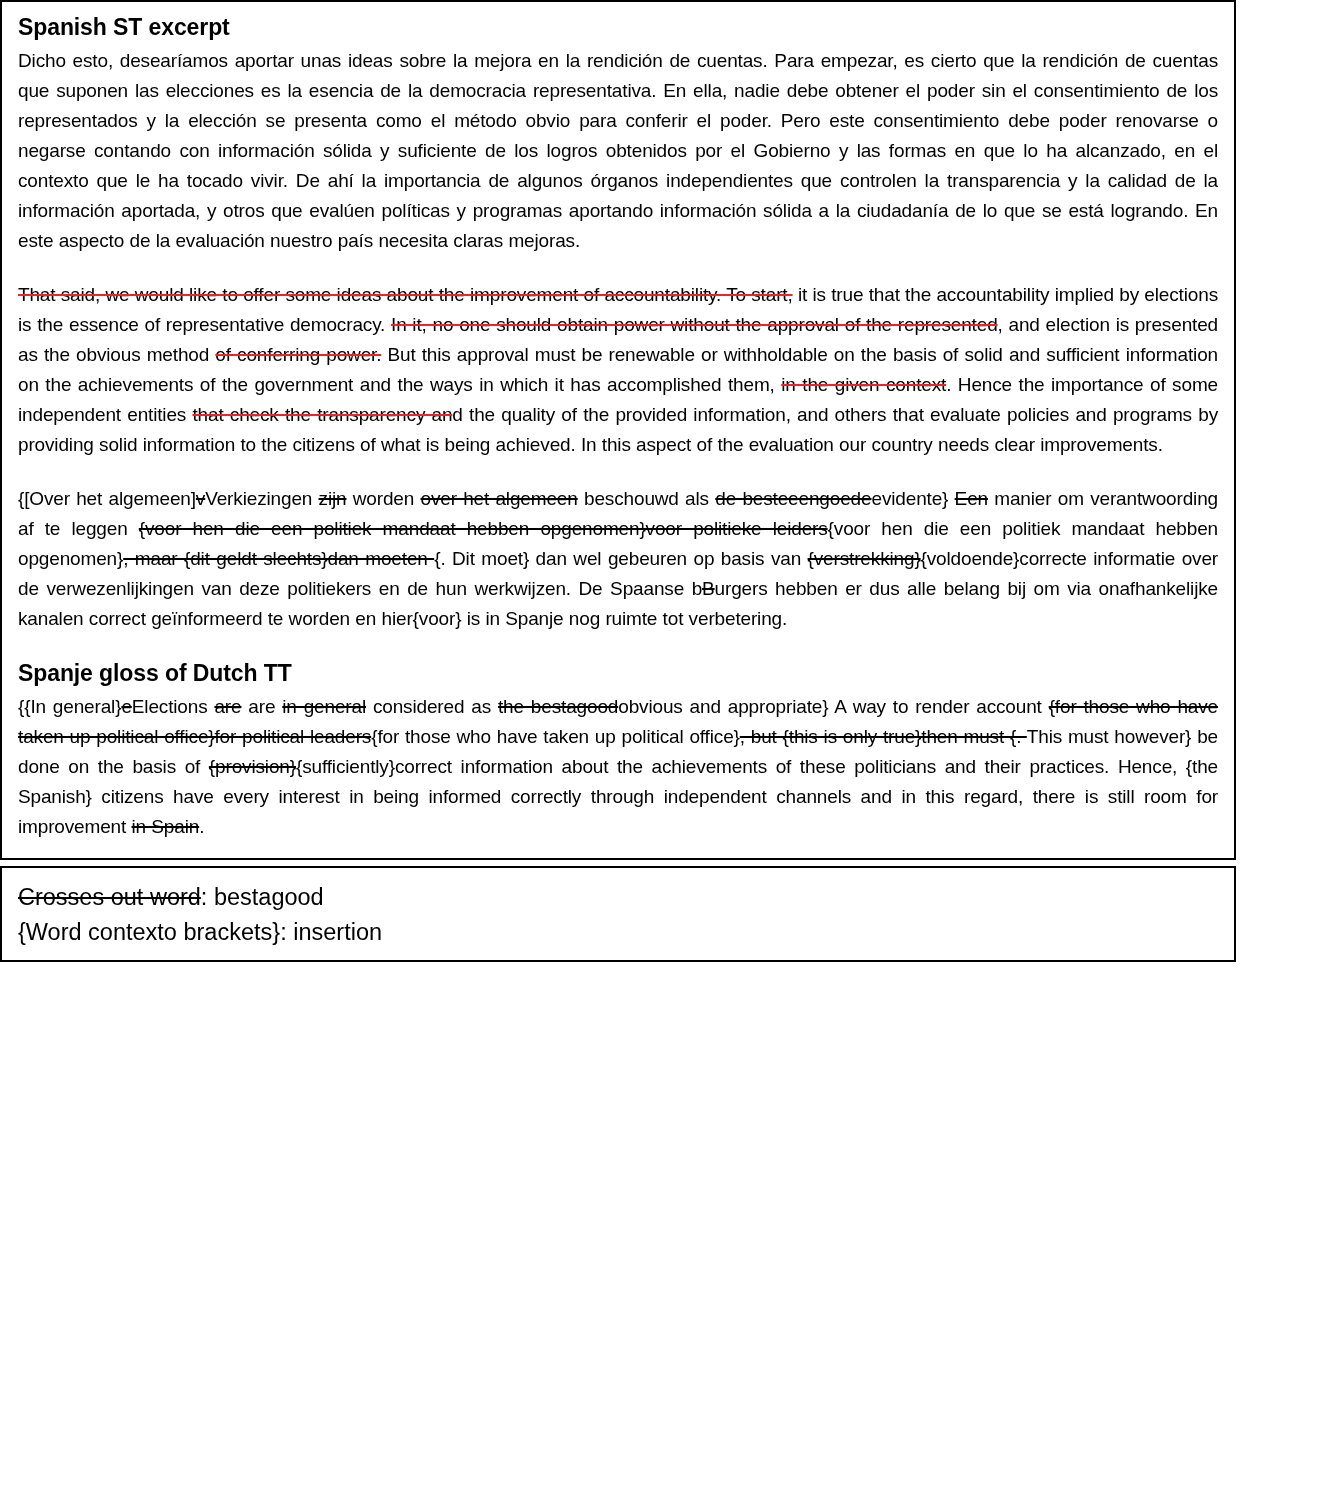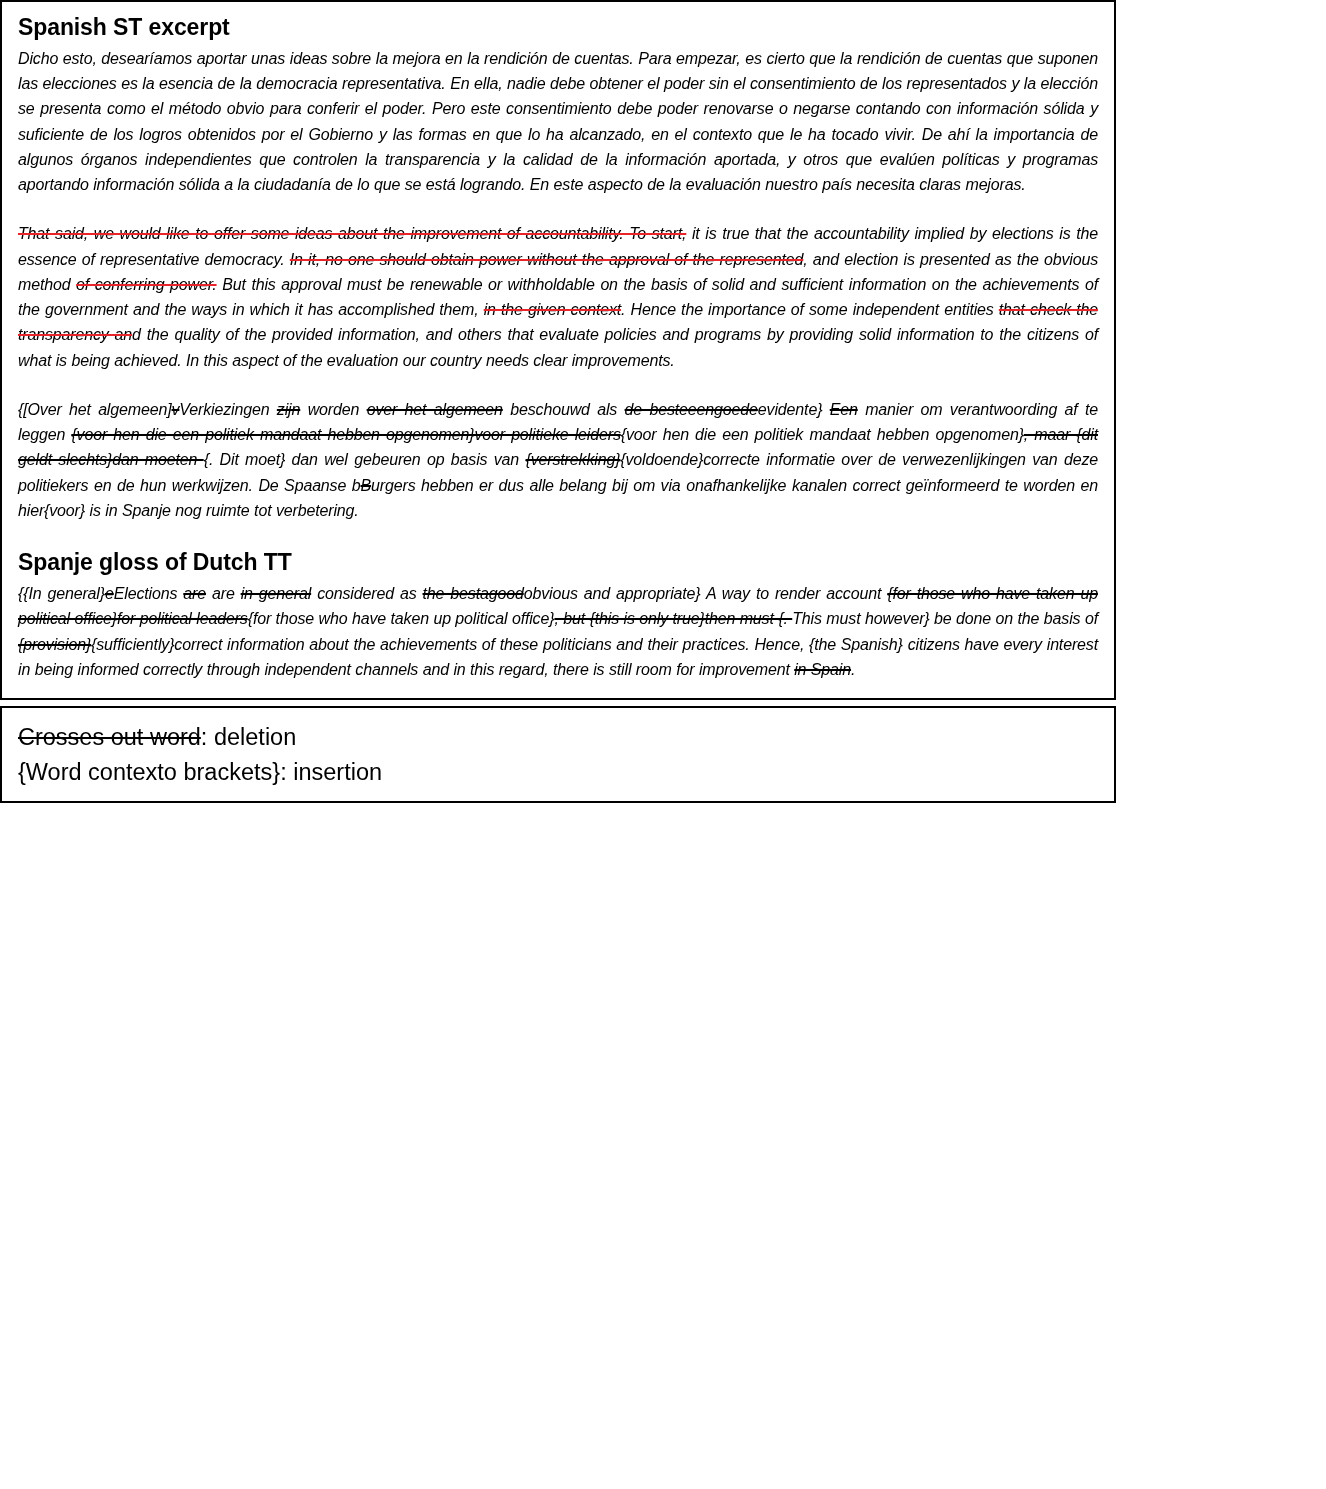--- a/index.html
+++ b/index.html
@@ -8,21 +8,21 @@
     background: #ffffff;
   }
   body {
     width: 1326px;
     font-family: "Liberation Sans", sans-serif;
     color: #000000;
     -webkit-font-smoothing: antialiased;
   }
 
   .page {
-    width: 1116px;
+    width: 1236px;
     box-sizing: border-box;
     padding: 0;
   }
 
   
   .main-box {
     border: 2px solid #000000;
     box-sizing: border-box;
     padding: 10px 16px 12px 16px;
     margin: 0 0 6px 0;
@@ -44,28 +44,27 @@
 
   .section-heading {
     font-weight: bold;
     font-size: 23px;
     line-height: 1.38;
     margin: 0 0 2px 0;
     letter-spacing: -0.1px;
   }
 
   .body-text {
-    font-size: 16px;
+    font-size: 19px;
     line-height: 1.58;
     text-align: justify;
     text-justify: inter-word;
     margin: 0;
     letter-spacing: -0.15px;
     word-spacing: 0.2px;
-    font-style: italic;
   }
 
   
   .del-red {
     text-decoration: line-through;
     text-decoration-color: #e8252a;
     -webkit-text-decoration-color: #e8252a;
     text-decoration-thickness: 2.4px;
   }
   .del-black {
@@ -103,20 +102,20 @@
 
     <div class="section last">
       <div class="section-heading">Spanje gloss of Dutch TT</div>
       <p class="body-text"><span>{{In general}</span><span class="del-black">e</span><span>Elections </span><span class="del-black">are</span><span> are </span><span class="del-black">in general</span><span> considered as </span><span class="del-black">the bestagood</span><span>obvious and appropriate} A way to render account </span><span class="del-black">{for those who have taken up political office}for political leaders</span><span>{for those who have taken up political office}</span><span class="del-black">, but {this is only true}then must {. </span><span>This must however} be done on the basis of </span><span class="del-black">{provision}</span><span>{sufficiently}correct information about the achievements of these politicians and their practices. Hence, {the Spanish} citizens have every interest in being informed correctly through independent channels and in this regard, there is still room for improvement </span><span class="del-black">in Spain</span><span>.</span></p>
     </div>
 
   </div>
 
   <div class="legend-box">
     <div class="legend-line">
-      <span class="del-black">Crosses out word</span><span>: deletion</span>
+      <span class="del-black">Crosses out word</span><span>: bestagood</span>
     </div>
     <div class="legend-line">
       <span>{Word contexto brackets}</span><span>: insertion</span>
     </div>
   </div>
 
 </div>
 
 </body></html>

